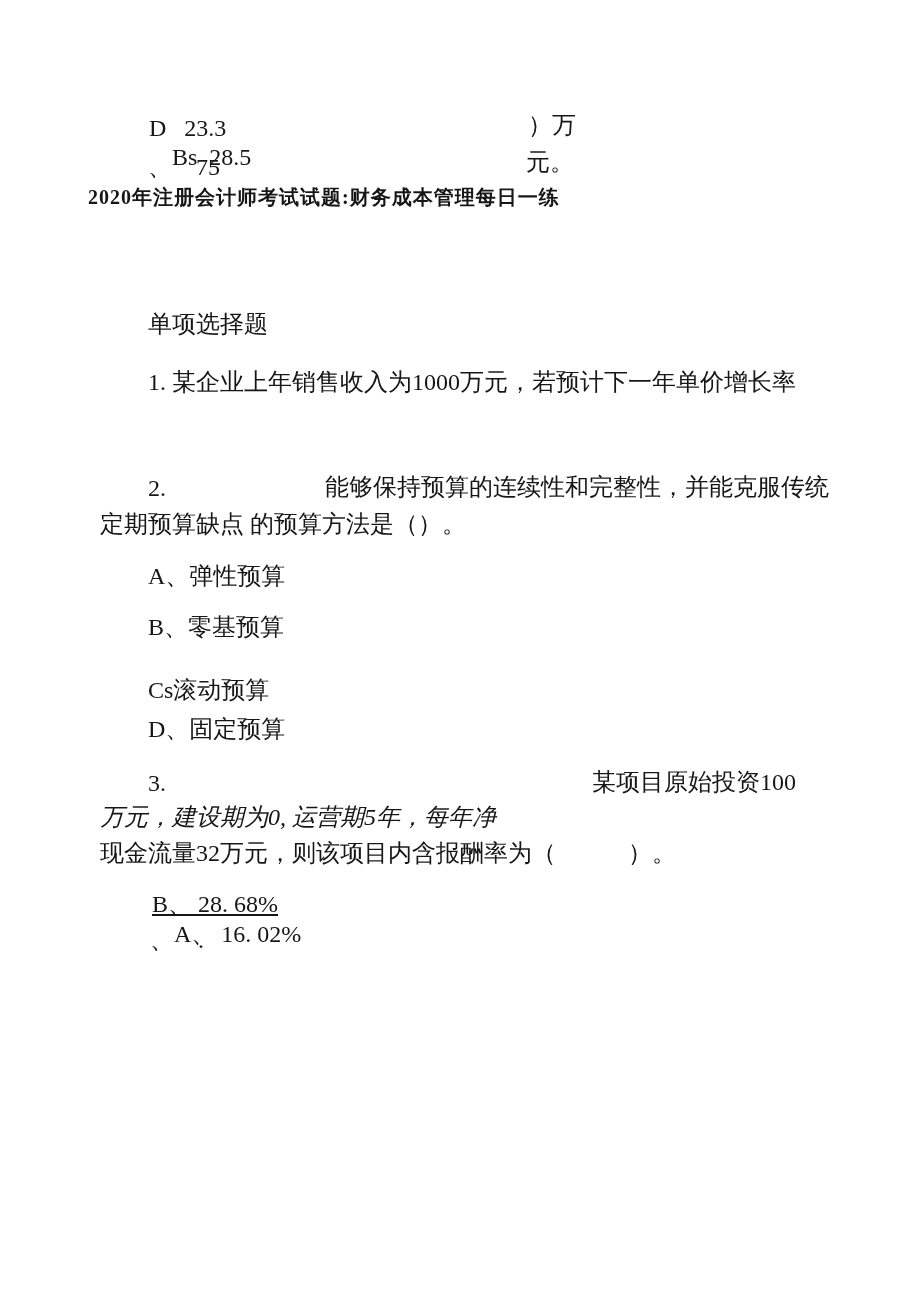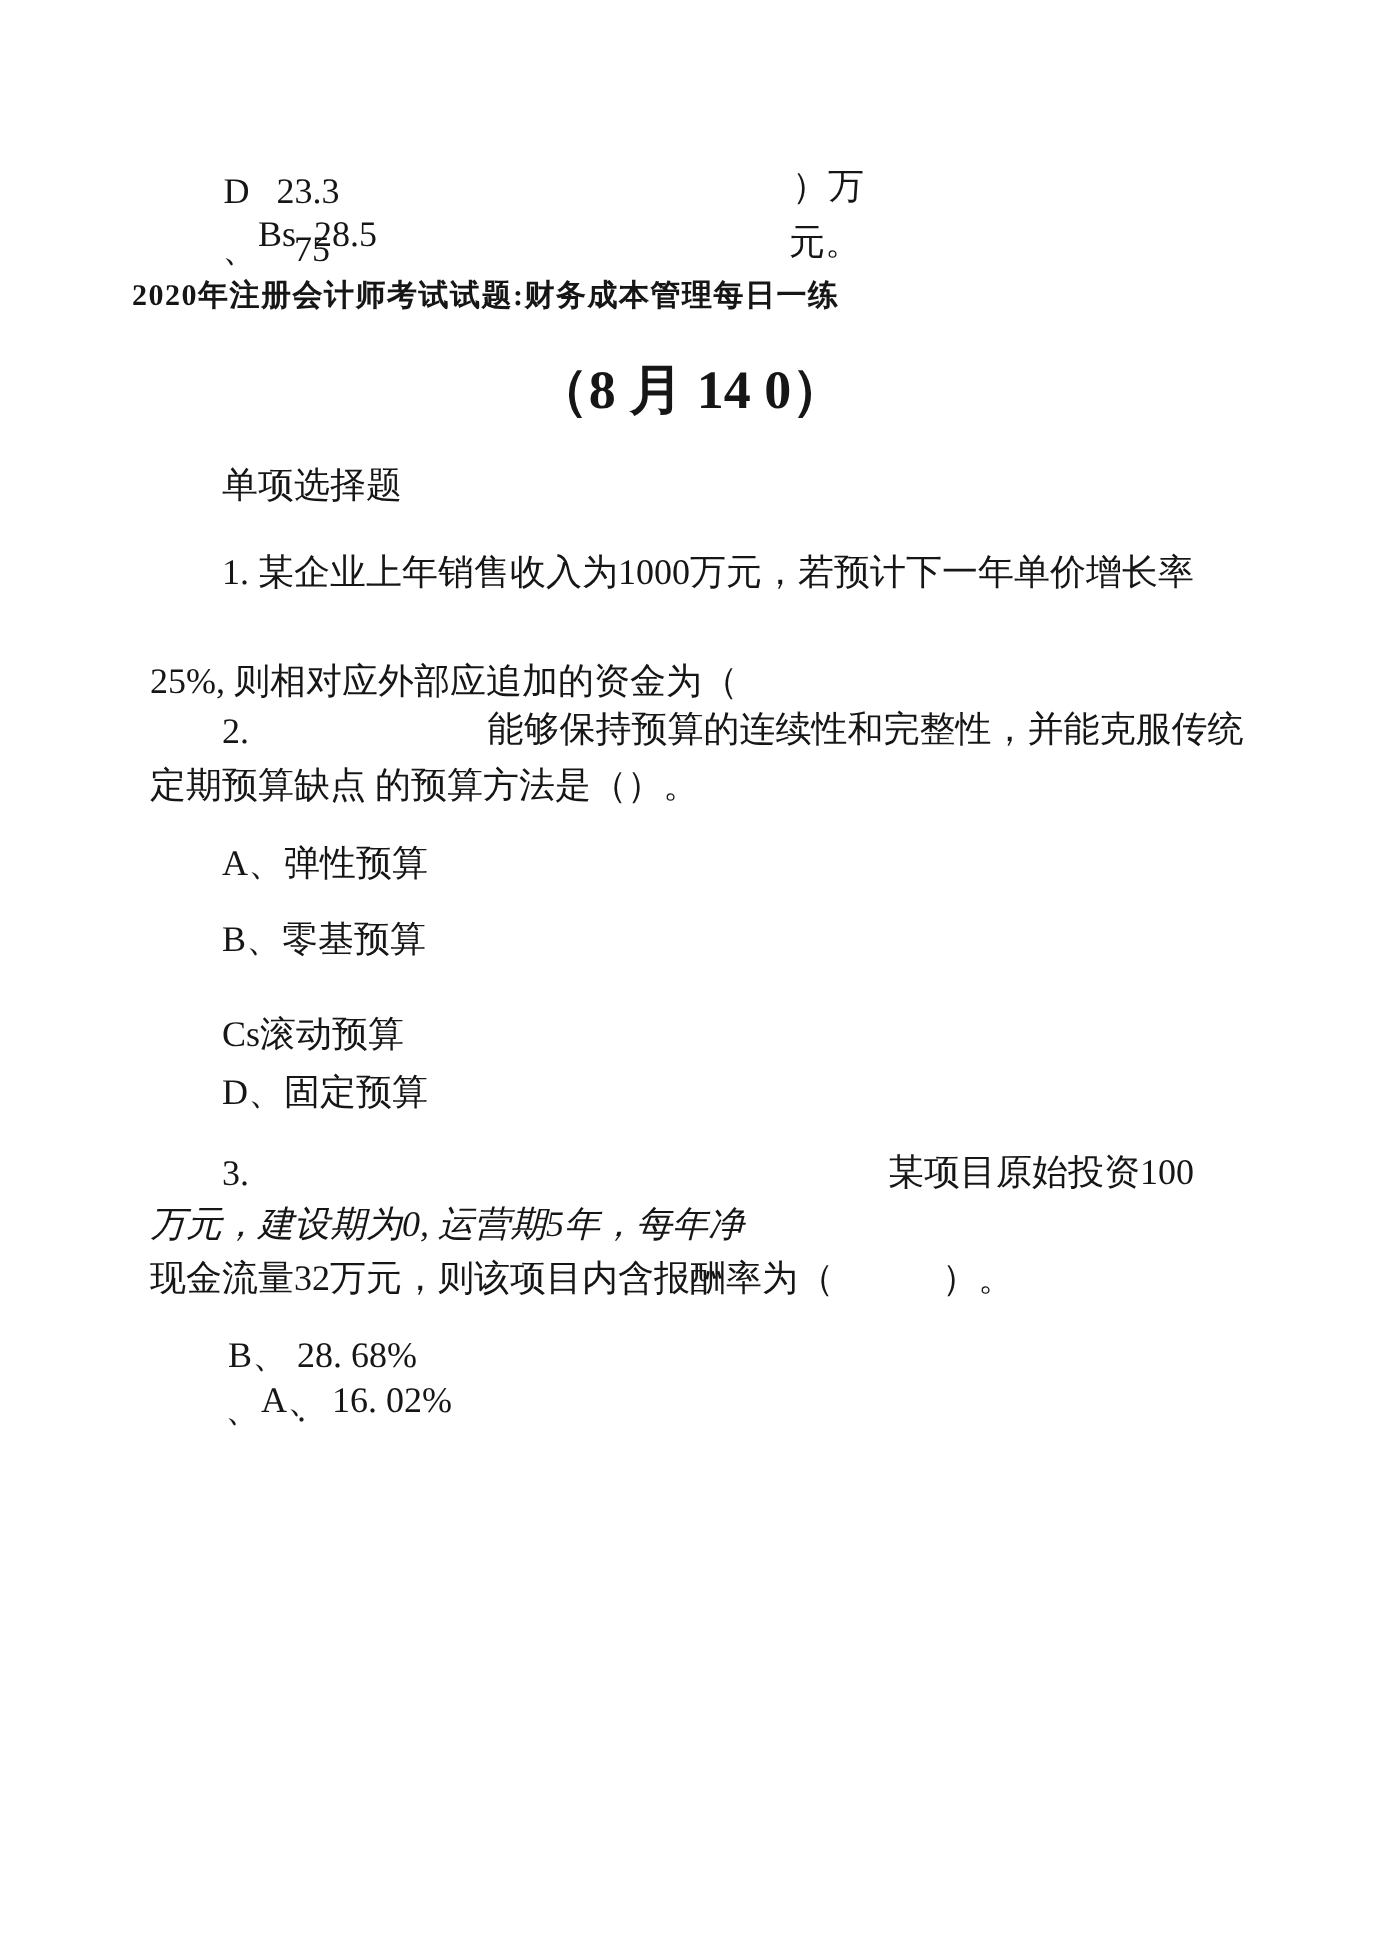--- a/index.html
+++ b/index.html
@@ -22,21 +22,21 @@
   }
   
   .ft-l1{left:148px;top:116px;}
   .ft-l2{left:148px;top:154px;}
   .ft-r1{left:528px;top:112px;}
   .ft-r2{left:526px;top:149px;}
   
   .overlap{position:absolute;white-space:pre;font-size:24px;line-height:1.15;}
   .overlap .layer-base{position:relative;display:inline-block;}
   .overlap .layer-over{position:absolute;left:1px;top:-1px;display:inline-block;}
-  .fb-1 .layer-over{left:2px;top:-2px;}
+  .fb-1 .layer-over{left:2px;top:-2px;text-decoration:underline;}
   
   .title{
     left:88px;top:186px;
     font-size:20px;font-weight:bold;
     letter-spacing:1px;
   }
   .subtitle{
     left:0;top:240px;width:920px;text-align:center;
     font-size:36px;font-weight:bold;
   }
@@ -70,26 +70,24 @@
 
   <div class="overlap ft-l1">
     <span class="layer-base">Bs  28.5</span>
     <span class="layer-over">D   23.3</span>
   </div>
   <div class="line ft-l2">、    75</div>
   <div class="line ft-r1">）万</div>
   <div class="line ft-r2">元。</div>
 
   <div class="line title">2020年注册会计师考试试题:财务成本管理每日一练</div>
-  <div class="line subtitle">（8 月 14 0）</div>
 
   <div class="line heading">单项选择题</div>
 
   <div class="line q1-1">1. 某企业上年销售收入为1000万元，若预计下一年单价增长率</div>
-  <div class="line q1-3">25%, 则相对应外部应追加的资金为（</div>
 
   <div class="line q2-num">2.</div>
   <div class="line q2-1">能够保持预算的连续性和完整性，并能克服传统</div>
   <div class="line q2-2">定期预算缺点 的预算方法是（）。</div>
 
   <div class="line opt-a">A、弹性预算</div>
   <div class="line opt-b">B、零基预算</div>
   <div class="line opt-c">Cs滚动预算</div>
   <div class="line opt-d">D、固定预算</div>
 

